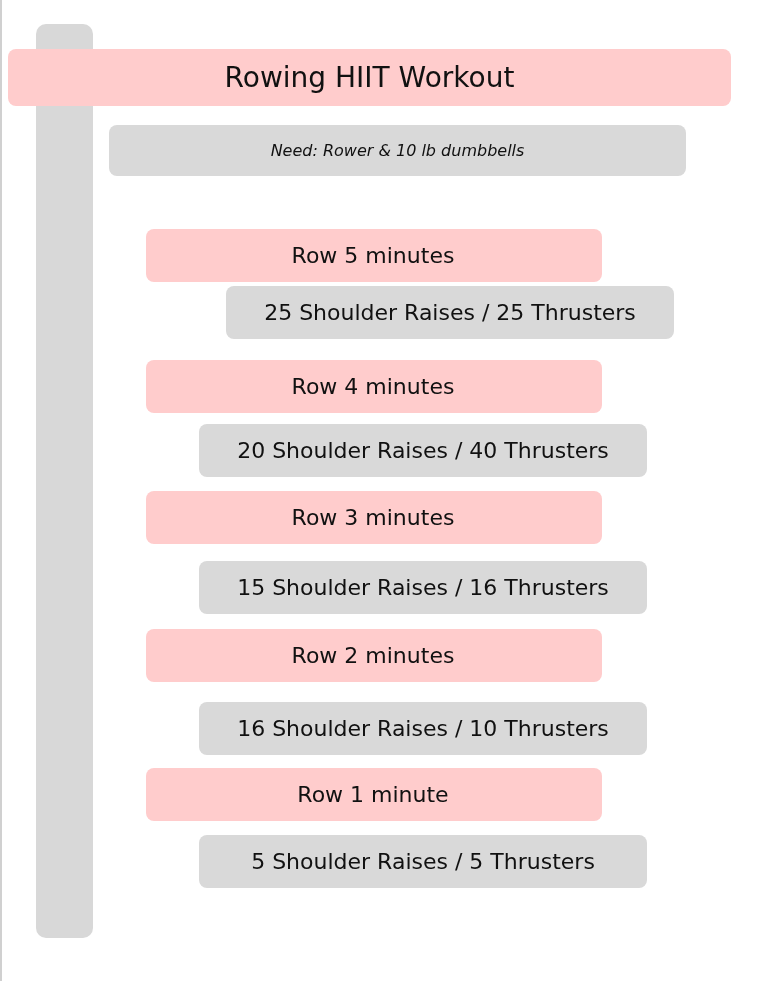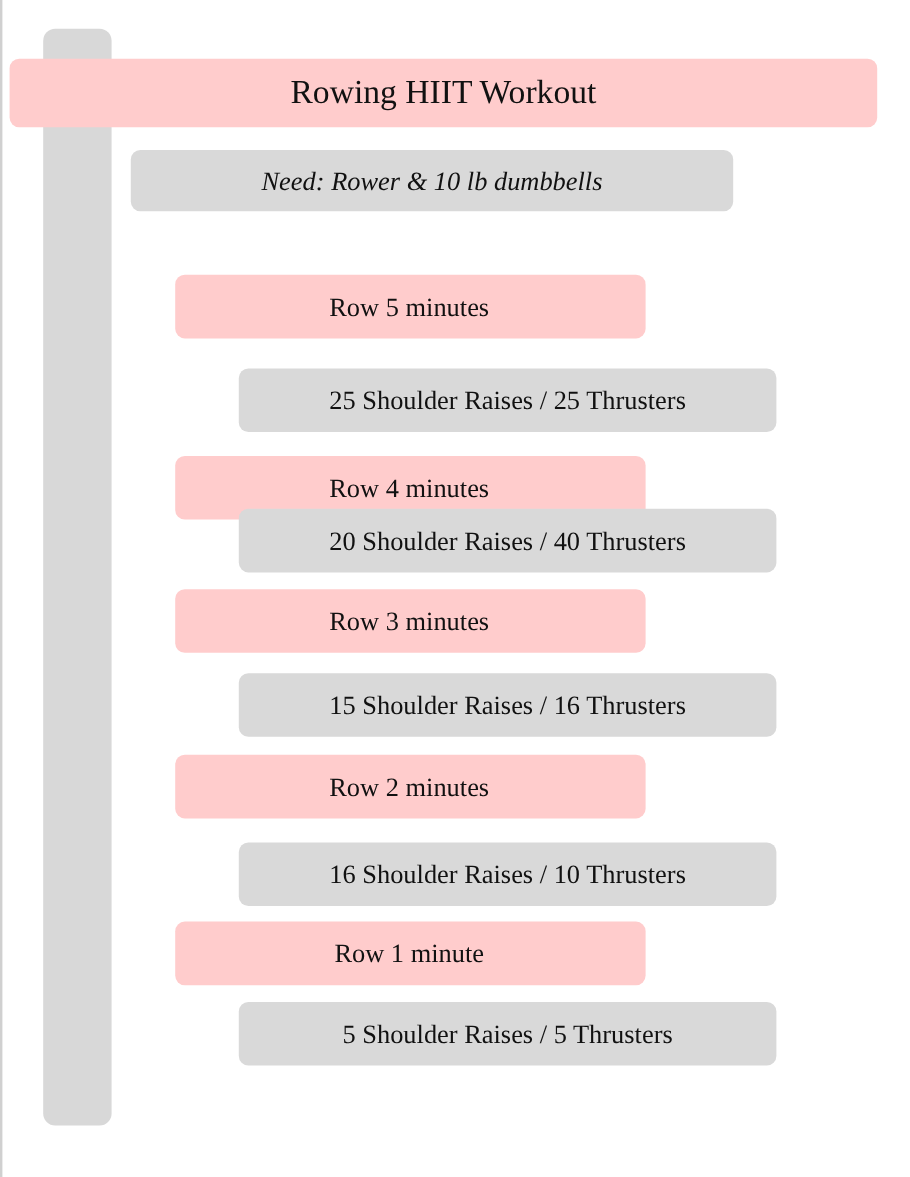--- a/index.html
+++ b/index.html
@@ -33,36 +33,35 @@
       border-radius: 10px;
     }
     .box {
       position: absolute;
       border-radius: 8px;
       display: flex;
       align-items: center;
       justify-content: center;
       white-space: nowrap;
       box-sizing: border-box;
-      font-family: Liberation Serif, serif;
     }
     .pink { background: #ffcccc; }
     .gray { background: #d9d9d9; }
     .title {
       left: 8px; top: 49px; width: 723px; height: 57px;
       font-size: 28px;
     }
     .need {
-      left: 109px; top: 125px; width: 502px; height: 51px;
-      font-size: 22px;
+      left: 109px; top: 125px; width: 577px; height: 51px;
+      font-size: 16px;
       font-style: italic;
       text-align: right;
     }
     .row {
-      left: 146px; width: 392px; height: 53px;
+      left: 146px; width: 456px; height: 53px;
       font-size: 22px;
       padding-right: 0;
     }
     .row span { position: relative; left: -1px; }
     .ex {
       left: 199px; width: 448px; height: 53px;
       font-size: 22px;
     }
   </style>
 </head>
@@ -75,25 +74,25 @@
   <span>Rowing HIIT Workout</span>
 </div>
 
 <div class="box gray need">
   <span>Need: Rower &amp; 10 lb dumbbells</span>
 </div>
 
 <div class="box pink row" style="top:229px;">
   <span>Row 5 minutes</span>
 </div>
-<div class="box gray ex" style="top:307px;">
+<div class="box gray ex" style="top:286px;margin-left:27px;">
   <span>25 Shoulder Raises / 25 Thrusters</span>
 </div>
 
-<div class="box pink row" style="top:380px;align-items:center;">
+<div class="box pink row" style="top:360px;align-items:center;">
   <span>Row 4 minutes</span>
 </div>
 <div class="box gray ex" style="top:424px;">
   <span>20 Shoulder Raises / 40 Thrusters</span>
 </div>
 
 <div class="box pink row" style="top:491px;">
   <span>Row 3 minutes</span>
 </div>
 <div class="box gray ex" style="top:561px;">

